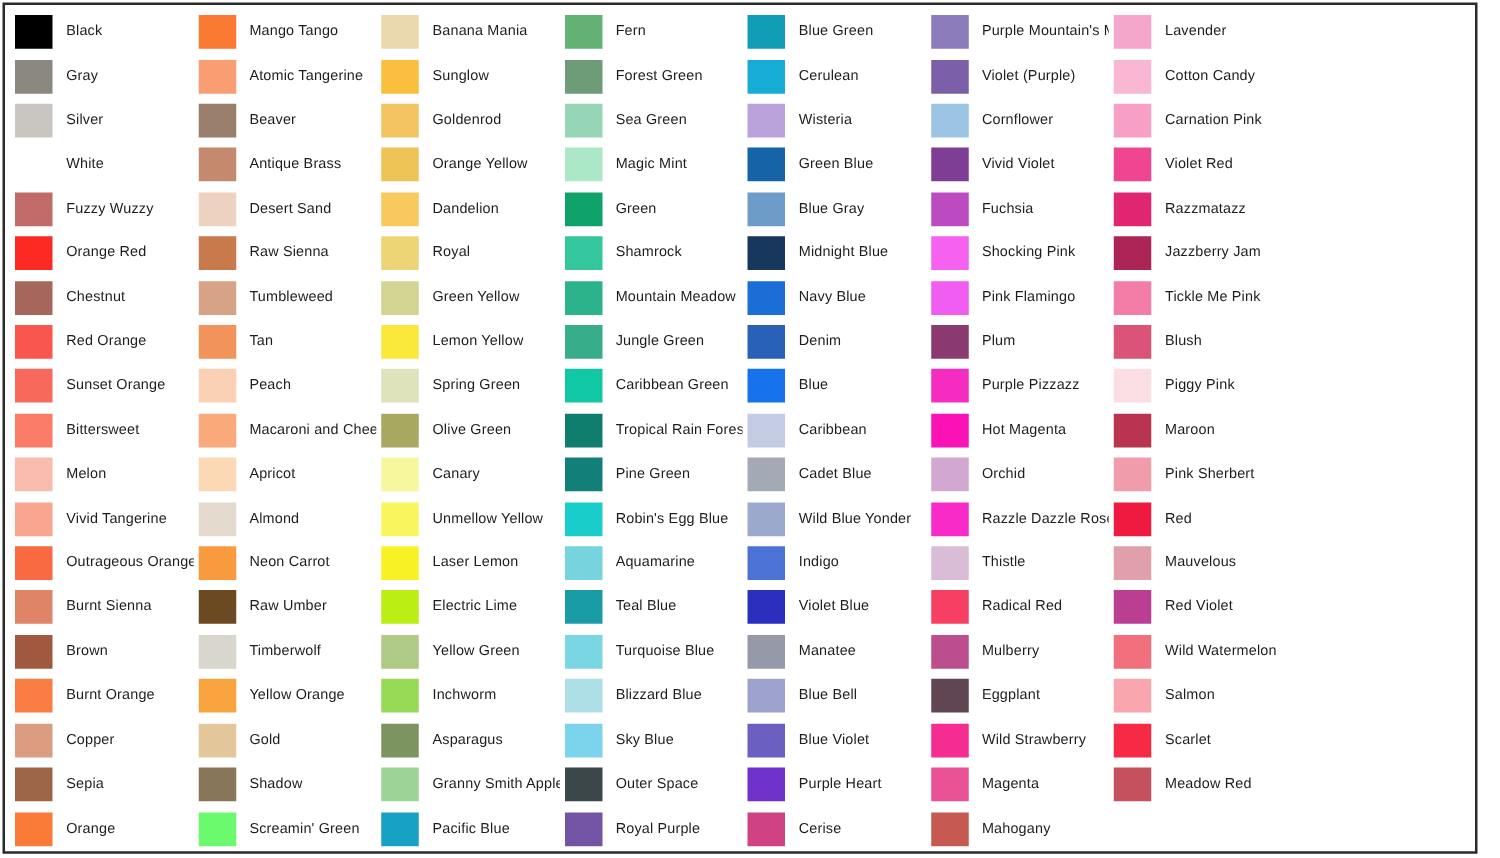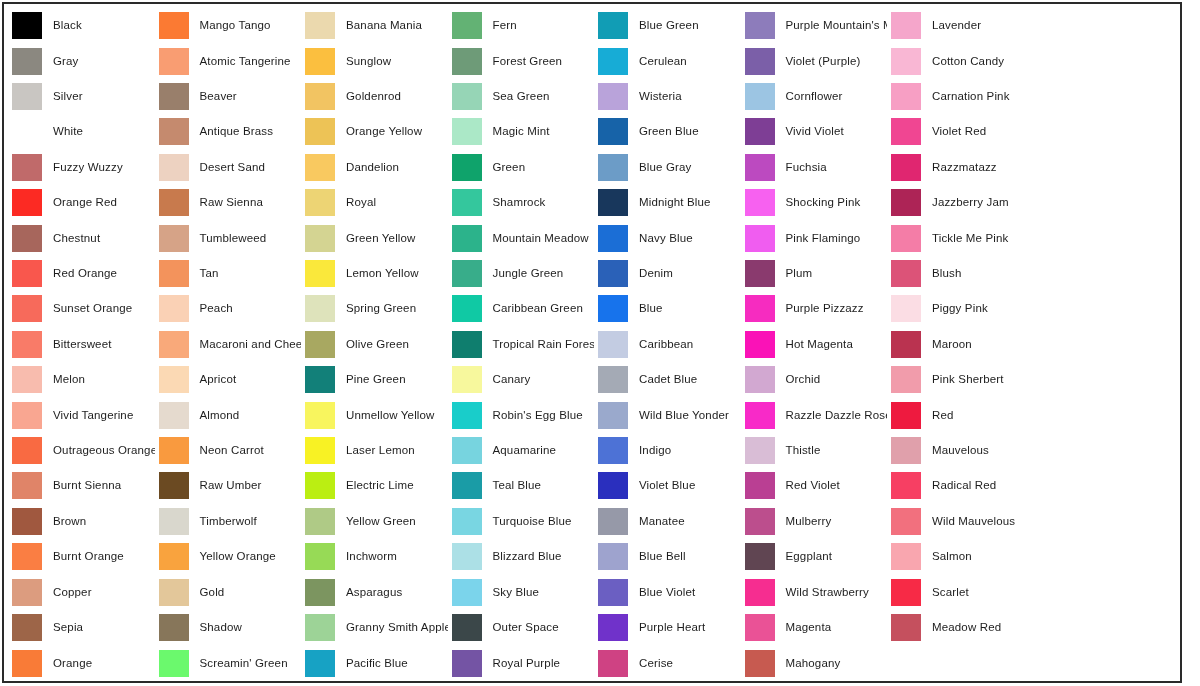--- a/index.html
+++ b/index.html
@@ -394,28 +394,28 @@
         </div>
         <div class="cell">
           <div class="swatch" title="#F8BCAE" style="background: rgb(248, 188, 174);"></div>
           <span class="label">Melon</span>
         </div>
         <div class="cell">
           <div class="swatch" title="#FBD9B4" style="background: rgb(251, 217, 180);"></div>
           <span class="label">Apricot</span>
         </div>
         <div class="cell">
+          <div class="swatch" title="#F7F89D" style="background: rgb(247, 248, 157);"></div>
+          <span class="label">Canary</span>
+        </div>
+        <div class="cell">
           <div class="swatch" title="#128079" style="background: rgb(18, 128, 121);"></div>
           <span class="label">Pine Green</span>
         </div>
         <div class="cell">
-          <div class="swatch" title="#F7F89D" style="background: rgb(247, 248, 157);"></div>
-          <span class="label">Canary</span>
-        </div>
-        <div class="cell">
           <div class="swatch" title="#A4AAB5" style="background: rgb(164, 170, 181);"></div>
           <span class="label">Cadet Blue</span>
         </div>
         <div class="cell">
           <div class="swatch" title="#D2A8D1" style="background: rgb(210, 168, 209);"></div>
           <span class="label">Orchid</span>
         </div>
         <div class="cell">
           <div class="swatch" title="#F19CAB" style="background: rgb(241, 156, 171);"></div>
           <span class="label">Pink Sherbert</span>
@@ -502,27 +502,27 @@
         </div>
         <div class="cell">
           <div class="swatch" title="#1A9CA6" style="background: rgb(26, 156, 166);"></div>
           <span class="label">Teal Blue</span>
         </div>
         <div class="cell">
           <div class="swatch" title="#2A2FBE" style="background: rgb(42, 47, 190);"></div>
           <span class="label">Violet Blue</span>
         </div>
         <div class="cell">
+          <div class="swatch" title="#F73F63" style="background: rgb(247, 63, 99);"></div>
+          <span class="label">Radical Red</span>
+        </div>
+        <div class="cell">
           <div class="swatch" title="#BA3F93" style="background: rgb(186, 63, 147);"></div>
           <span class="label">Red Violet</span>
         </div>
-        <div class="cell">
-          <div class="swatch" title="#F73F63" style="background: rgb(247, 63, 99);"></div>
-          <span class="label">Radical Red</span>
-        </div>
         <div class="cell empty">
           <div class="swatch"></div>
           <span class="label"></span>
         </div>
         <div class="cell">
           <div class="swatch" title="#A0583F" style="background: rgb(160, 88, 63);"></div>
           <span class="label">Brown</span>
         </div>
         <div class="cell">
           <div class="swatch" title="#D9D7CD" style="background: rgb(217, 215, 205);"></div>
@@ -539,21 +539,21 @@
         <div class="cell">
           <div class="swatch" title="#9699A8" style="background: rgb(150, 153, 168);"></div>
           <span class="label">Manatee</span>
         </div>
         <div class="cell">
           <div class="swatch" title="#BC4E8D" style="background: rgb(188, 78, 141);"></div>
           <span class="label">Mulberry</span>
         </div>
         <div class="cell">
           <div class="swatch" title="#F2707E" style="background: rgb(242, 112, 126);"></div>
-          <span class="label">Wild Mauvelous</span>
+          <span class="label">Wild Watermelon</span>
         </div>
         <div class="cell empty">
           <div class="swatch"></div>
           <span class="label"></span>
         </div>
         <div class="cell">
           <div class="swatch" title="#FA7E43" style="background: rgb(250, 126, 67);"></div>
           <span class="label">Burnt Orange</span>
         </div>
         <div class="cell">

